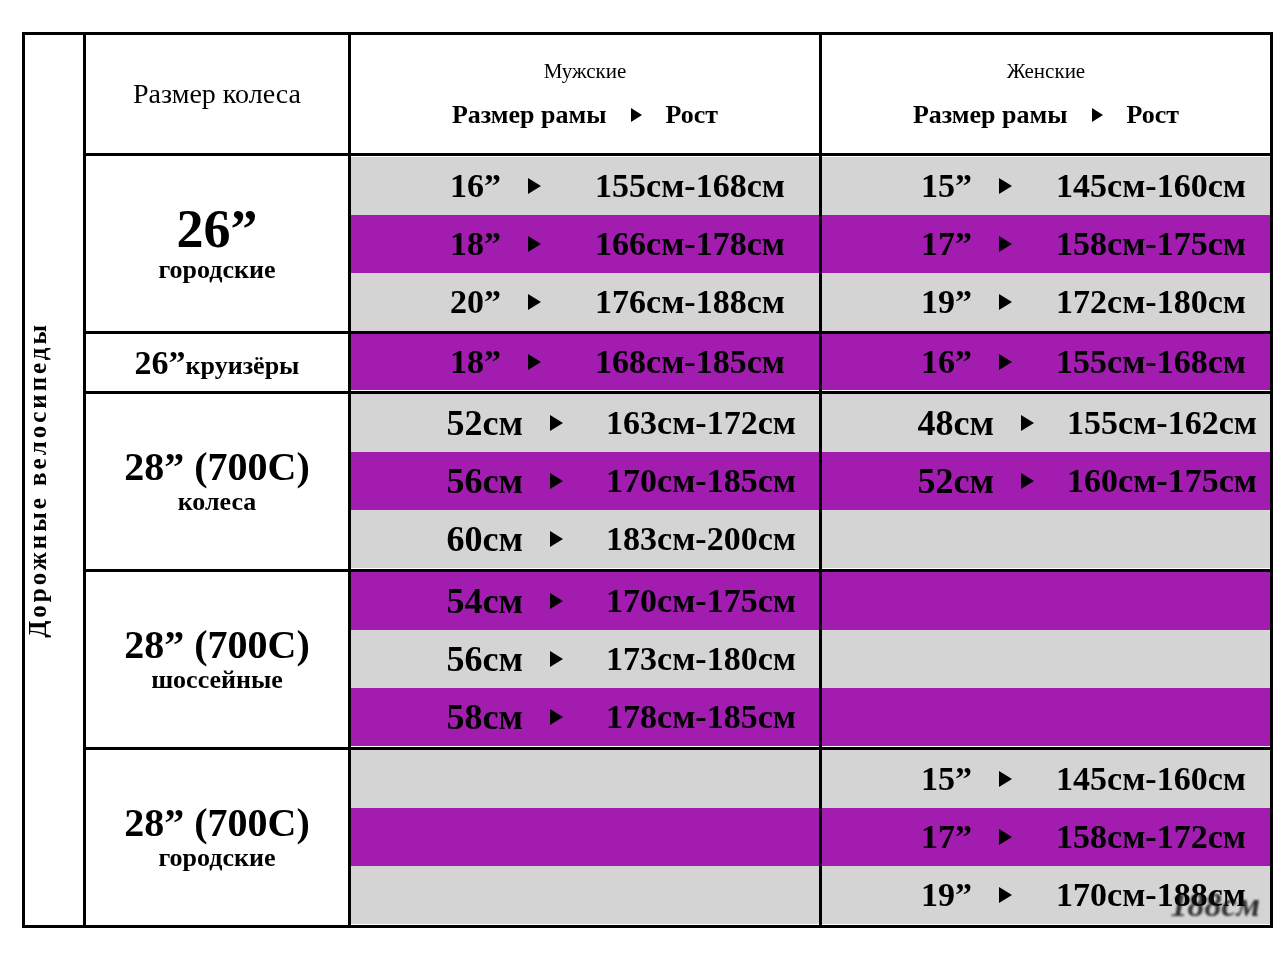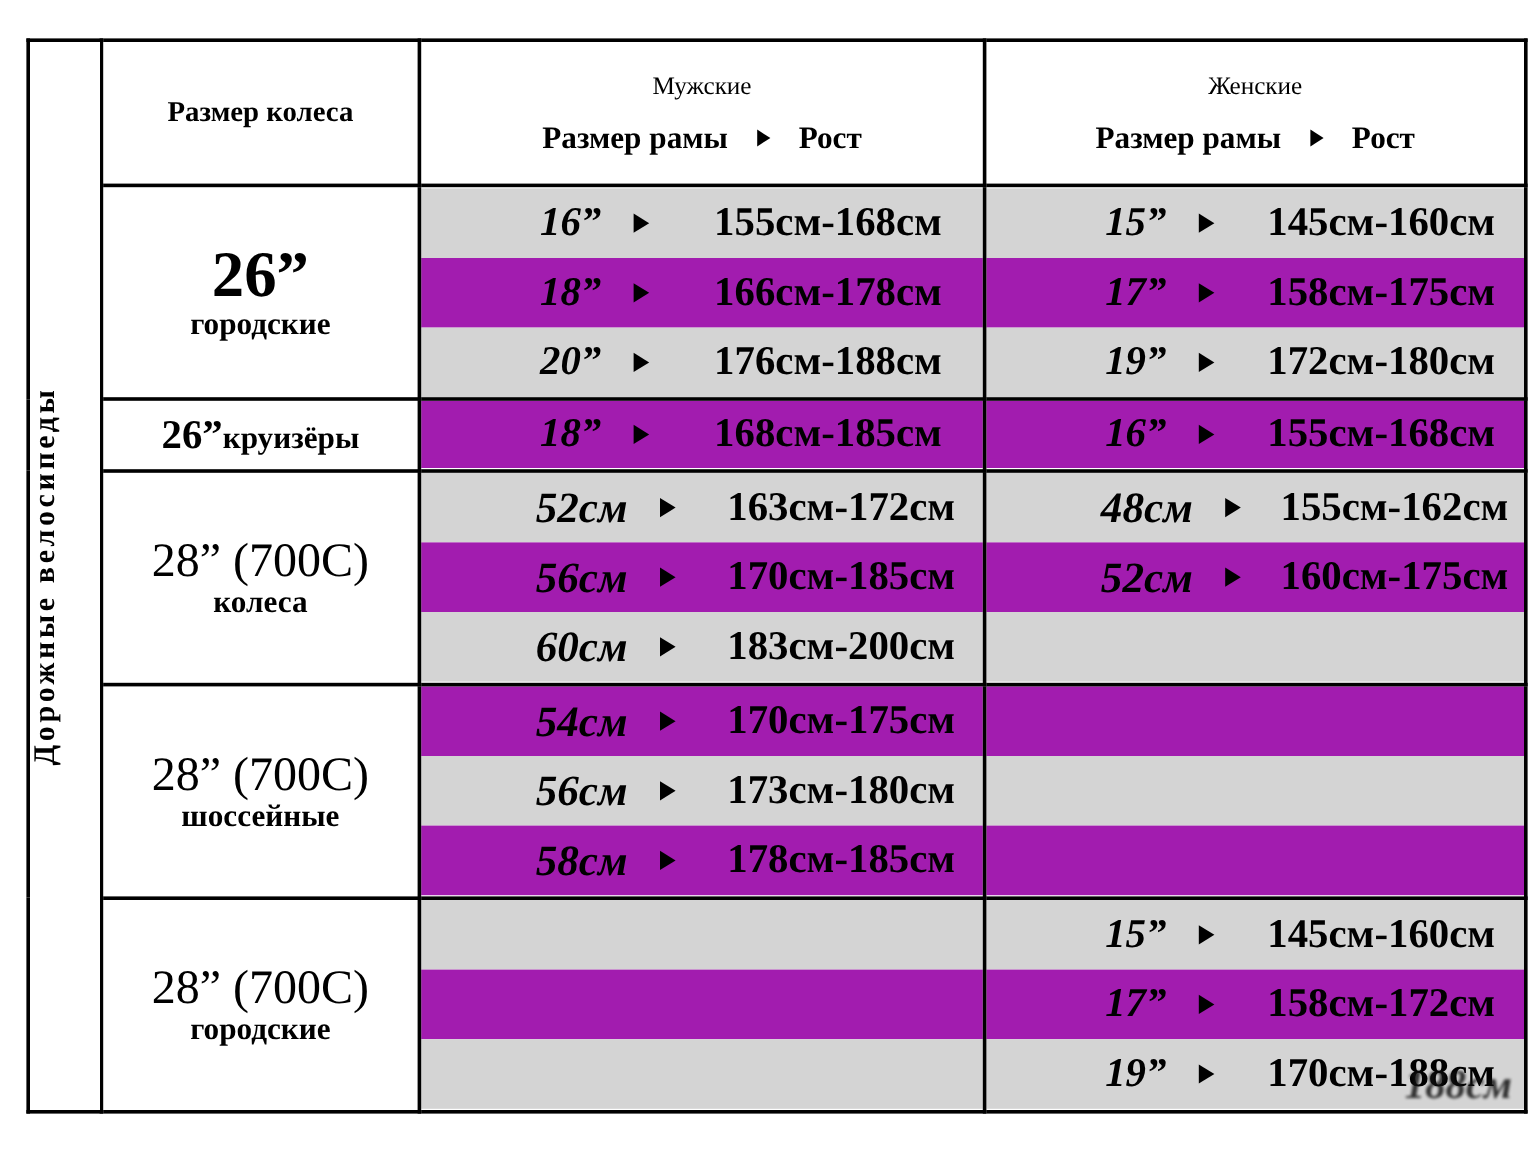--- a/index.html
+++ b/index.html
@@ -55,22 +55,22 @@
     line-height: 1;
   }
 
   
   .col-wheel { width: 262px; }
   .col-men   { width: 468px; }
   .col-women { width: 448px; }
 
   
   .hdr-wheel {
-    font-size: 24px;
-    font-weight: 700;
+    font-size: 28px;
+    font-weight: 400;
     height: 118px;
   }
   .hdr-group {
     height: 118px;
     padding: 6px 0 10px 0;
   }
   .hdr-group .g-title {
     font-size: 21px;
     font-weight: 400;
     margin-bottom: 16px;
@@ -98,21 +98,21 @@
 
   
   .wheel-cell { font-size: 26px; line-height: 1.15; }
   .wheel-big {
     font-size: 54px;
     font-weight: 700;
     line-height: 1.0;
   }
   .wheel-big-sm {
     font-size: 40px;
-    font-weight: 400;
+    font-weight: 700;
     line-height: 1.05;
   }
   .wheel-sub {
     font-size: 26px;
     font-weight: 700;
     line-height: 1.1;
   }
   .wheel-inline {
     font-size: 34px;
     font-weight: 700;
@@ -134,21 +134,20 @@
     background: #a21caf;
   }
   .row.alt { background: #d4d4d4; }
   .row.empty { }
   .row .frame {
     flex: 0 0 150px;
     text-align: right;
     font-size: 34px;
     padding-right: 10px;
     white-space: nowrap;
-    font-style: italic;
   }
   .row .arrow {
     flex: 0 0 46px;
     display: flex;
     align-items: center;
     justify-content: center;
   }
   .row .height {
     flex: 1 1 auto;
     text-align: center;

